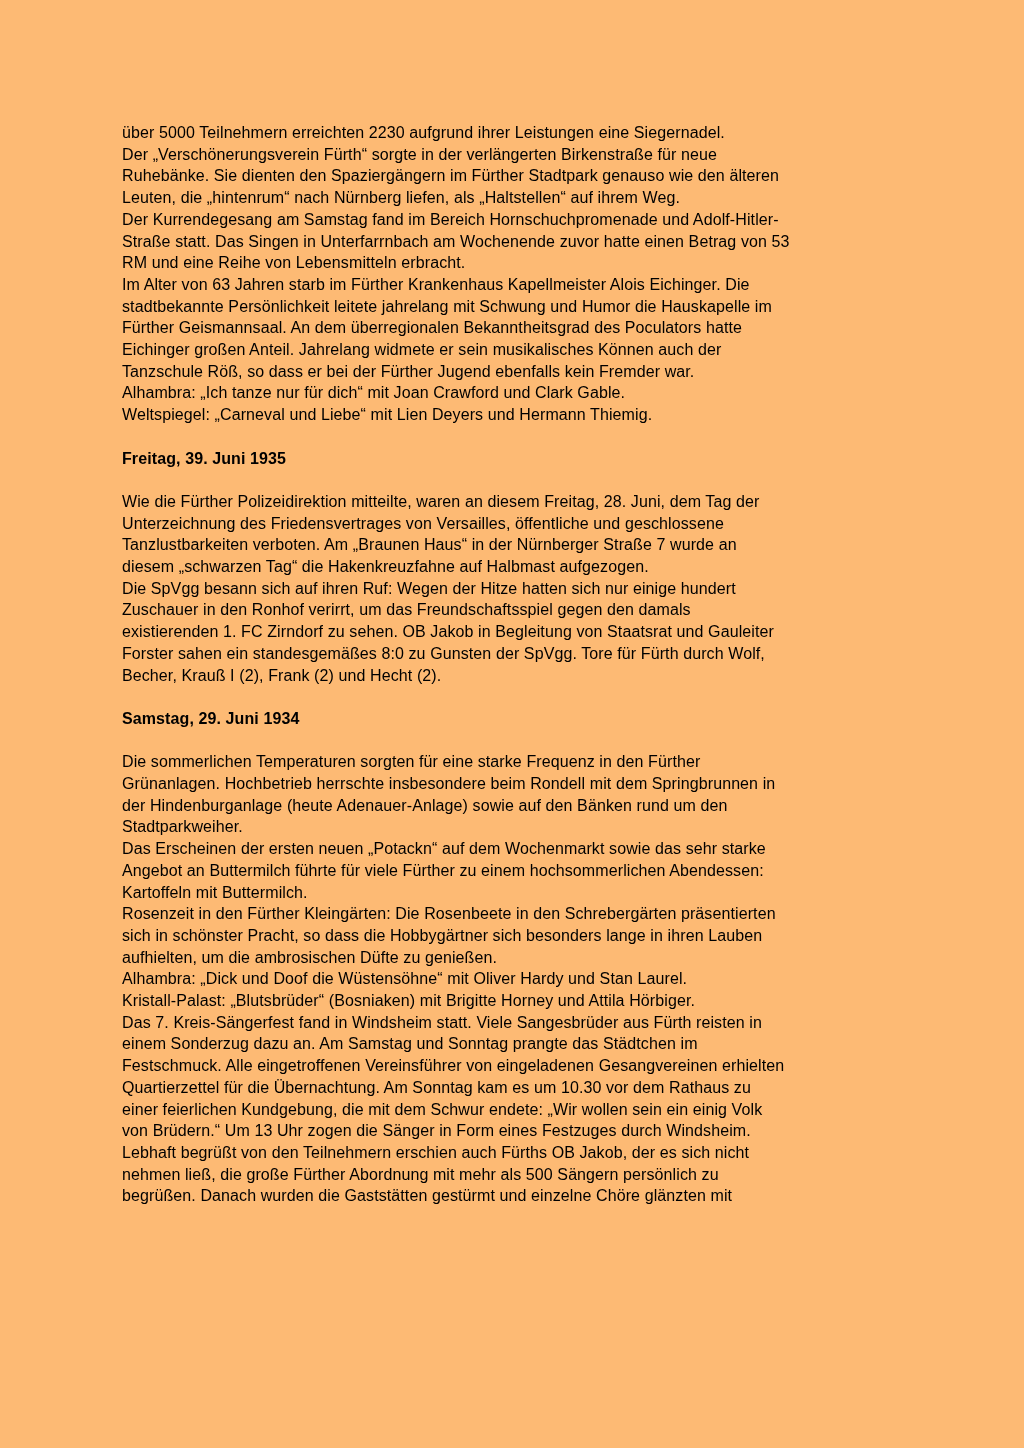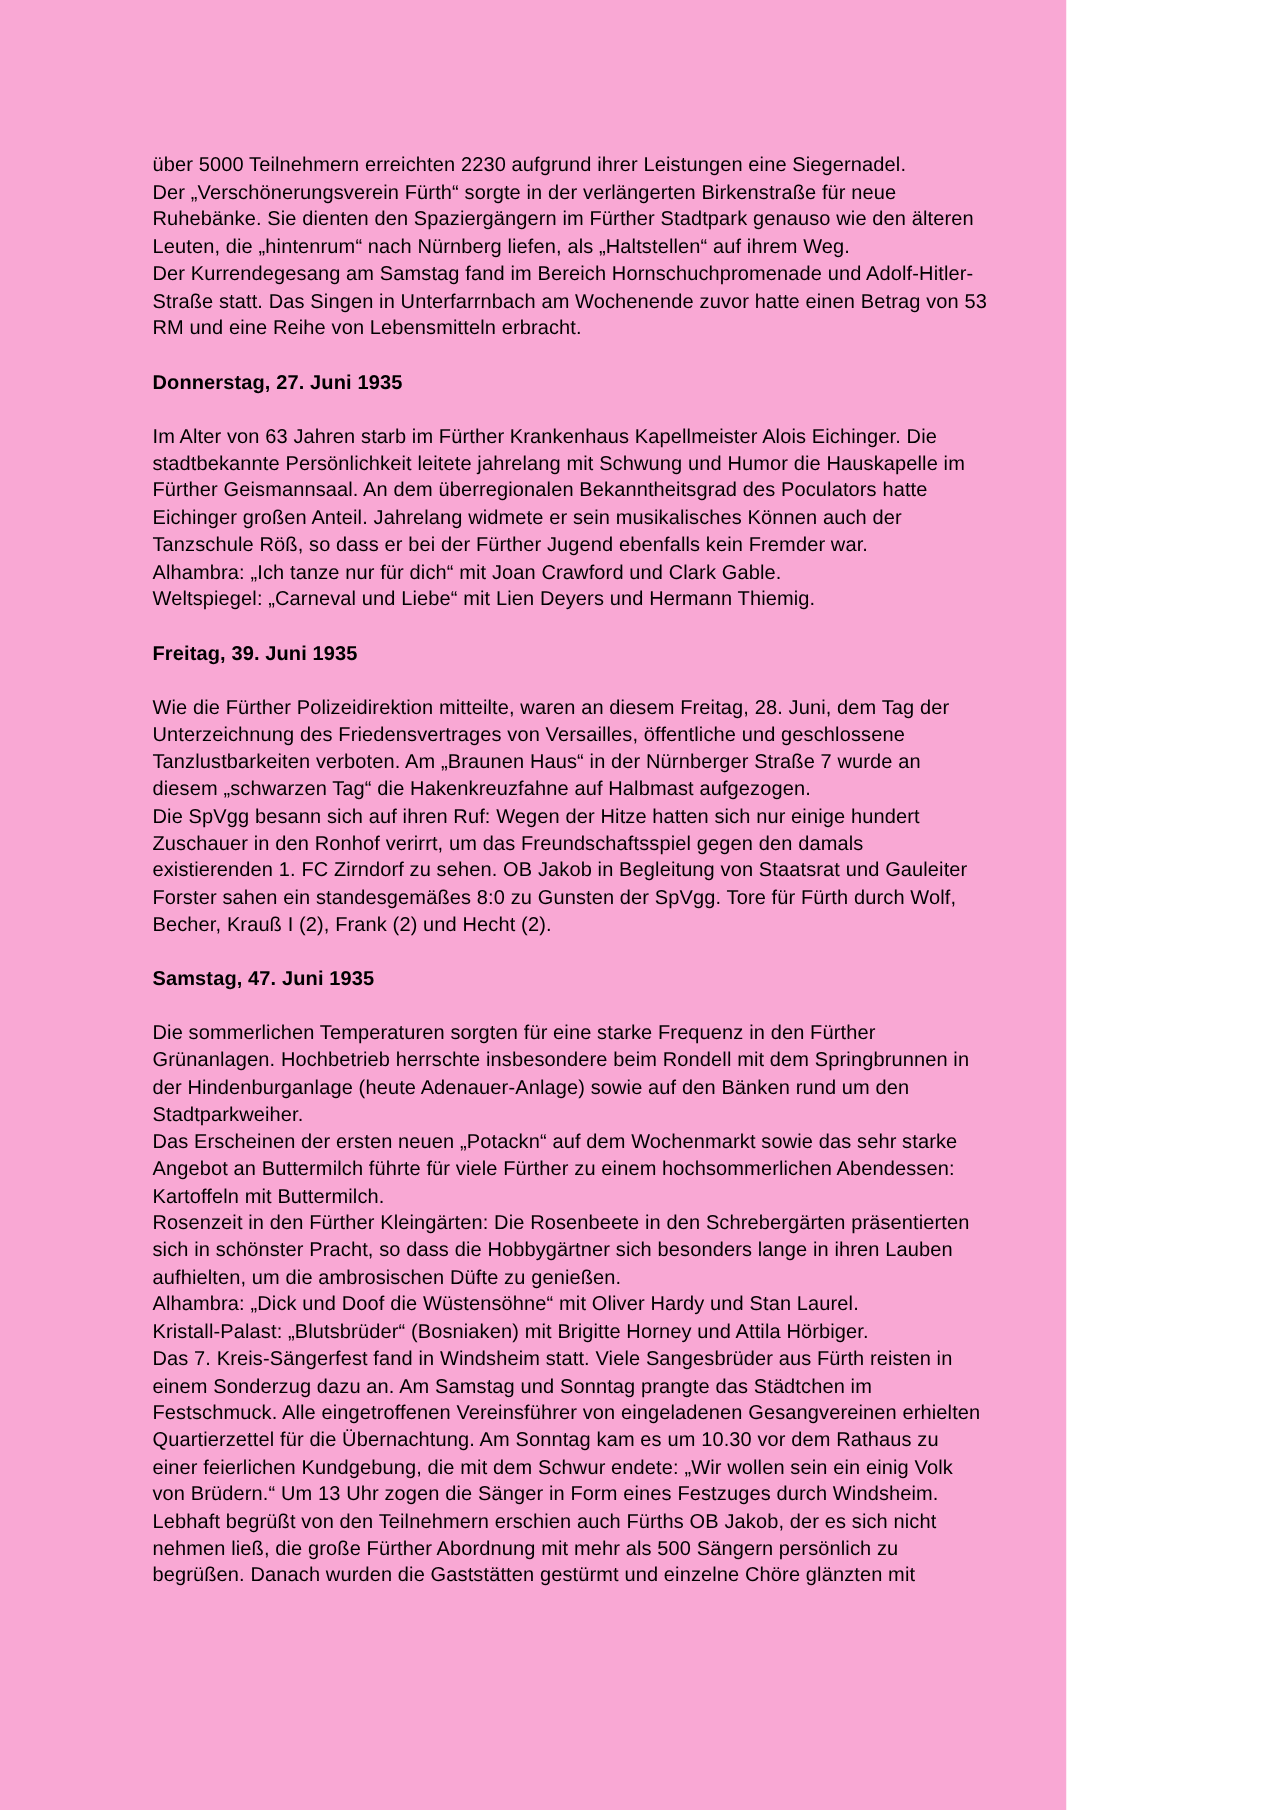--- a/index.html
+++ b/index.html
@@ -9,24 +9,24 @@
   }
   body {
     width: 1024px;
     height: 1448px;
     overflow: hidden;
     font-family: "Liberation Sans", "DejaVu Sans", sans-serif;
     color: #000000;
   }
   .page {
     box-sizing: border-box;
-    width: 853px;
+    width: 1024px;
     height: 1448px;
     padding: 122px 110px 0 122px;
-    background: #f9a8d4;
+    background: #fdba74;
   }
   .para {
     margin: 0;
     font-size: 16px;
     line-height: 21.7px;
     white-space: pre;
     letter-spacing: 0.1px;
   }
   .heading {
     margin: 21.7px 0;
@@ -45,21 +45,20 @@
     <p class="para">über 5000 Teilnehmern erreichten 2230 aufgrund ihrer Leistungen eine Siegernadel.
 Der „Verschönerungsverein Fürth“ sorgte in der verlängerten Birkenstraße für neue
 Ruhebänke. Sie dienten den Spaziergängern im Fürther Stadtpark genauso wie den älteren
 Leuten, die „hintenrum“ nach Nürnberg liefen, als „Haltstellen“ auf ihrem Weg.
 Der Kurrendegesang am Samstag fand im Bereich Hornschuchpromenade und Adolf-Hitler-
 Straße statt. Das Singen in Unterfarrnbach am Wochenende zuvor hatte einen Betrag von 53
 RM und eine Reihe von Lebensmitteln erbracht.</p>
   </section>
 
   <section>
-    <h2 class="heading">Donnerstag, 27. Juni 1935</h2>
     <p class="para">Im Alter von 63 Jahren starb im Fürther Krankenhaus Kapellmeister Alois Eichinger. Die
 stadtbekannte Persönlichkeit leitete jahrelang mit Schwung und Humor die Hauskapelle im
 Fürther Geismannsaal. An dem überregionalen Bekanntheitsgrad des Poculators hatte
 Eichinger großen Anteil. Jahrelang widmete er sein musikalisches Können auch der
 Tanzschule Röß, so dass er bei der Fürther Jugend ebenfalls kein Fremder war.
 Alhambra: „Ich tanze nur für dich“ mit Joan Crawford und Clark Gable.
 Weltspiegel: „Carneval und Liebe“ mit Lien Deyers und Hermann Thiemig.</p>
   </section>
 
   <section>
@@ -69,21 +68,21 @@
 Tanzlustbarkeiten verboten. Am „Braunen Haus“ in der Nürnberger Straße 7 wurde an
 diesem „schwarzen Tag“ die Hakenkreuzfahne auf Halbmast aufgezogen.
 Die SpVgg besann sich auf ihren Ruf: Wegen der Hitze hatten sich nur einige hundert
 Zuschauer in den Ronhof verirrt, um das Freundschaftsspiel gegen den damals
 existierenden 1. FC Zirndorf zu sehen. OB Jakob in Begleitung von Staatsrat und Gauleiter
 Forster sahen ein standesgemäßes 8:0 zu Gunsten der SpVgg. Tore für Fürth durch Wolf,
 Becher, Krauß I (2), Frank (2) und Hecht (2).</p>
   </section>
 
   <section>
-    <h2 class="heading">Samstag, 47. Juni 1935</h2>
+    <h2 class="heading">Samstag, 29. Juni 1934</h2>
     <p class="para">Die sommerlichen Temperaturen sorgten für eine starke Frequenz in den Fürther
 Grünanlagen. Hochbetrieb herrschte insbesondere beim Rondell mit dem Springbrunnen in
 der Hindenburganlage (heute Adenauer-Anlage) sowie auf den Bänken rund um den
 Stadtparkweiher.
 Das Erscheinen der ersten neuen „Potackn“ auf dem Wochenmarkt sowie das sehr starke
 Angebot an Buttermilch führte für viele Fürther zu einem hochsommerlichen Abendessen:
 Kartoffeln mit Buttermilch.
 Rosenzeit in den Fürther Kleingärten: Die Rosenbeete in den Schrebergärten präsentierten
 sich in schönster Pracht, so dass die Hobbygärtner sich besonders lange in ihren Lauben
 aufhielten, um die ambrosischen Düfte zu genießen.

